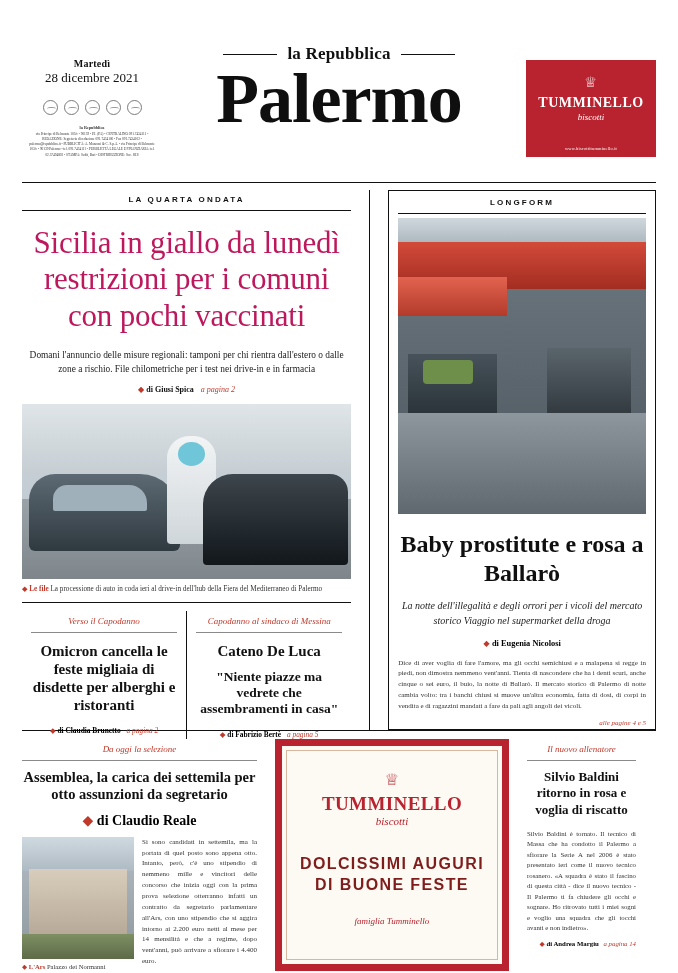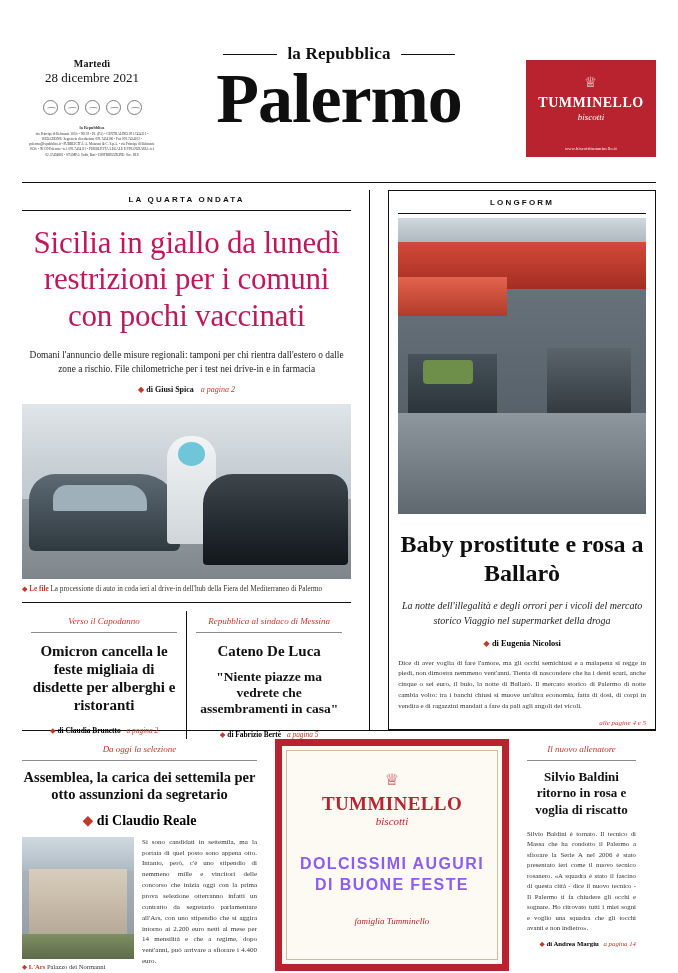--- a/index.html
+++ b/index.html
@@ -432,21 +432,21 @@
     font-family: "Liberation Serif", serif;
     font-style: italic;
     font-size: 11px;
     color: #b8232f;
   }
   .ad-msg1, .ad-msg2 {
     font-family: "Liberation Sans", sans-serif;
     font-weight: bold;
     font-size: 16px;
     letter-spacing: 1.4px;
-    color: #8b5cf6;
+    color: #7f1d1d;
   }
   .ad-msg1 { margin-top: 26px; }
   .ad-msg2 { margin-top: 3px; }
   .ad-sign {
     font-family: "Liberation Serif", serif;
     font-style: italic;
     font-size: 9px;
     color: #b8232f;
     margin-top: 22px;
   }
@@ -544,21 +544,21 @@
             <div class="hr-hair"></div>
             <h2 class="sub-head">Omicron cancella le feste migliaia di disdette per alberghi e ristoranti</h2>
             <div class="mini-by">
               <span class="dot">◆</span>
               <b>di Claudia Brunetto</b>
               <span class="pg">a pagina 2</span>
             </div>
           </div>
           <div class="sep"></div>
           <div class="cell">
-            <div class="sec-label">Repubblica al sindaco di Messina</div>
+            <div class="sec-label">Capodanno al sindaco di Messina</div>
             <div class="hr-hair"></div>
             <h2 class="sub-head">Cateno De Luca</h2>
             <h3 class="sub-head quote">"Niente piazze ma vedrete che assembramenti in casa"</h3>
             <div class="mini-by">
               <span class="dot">◆</span>
               <b>di Fabrizio Bertè</b>
               <span class="pg">a pagina 5</span>
             </div>
           </div>
         </div>

